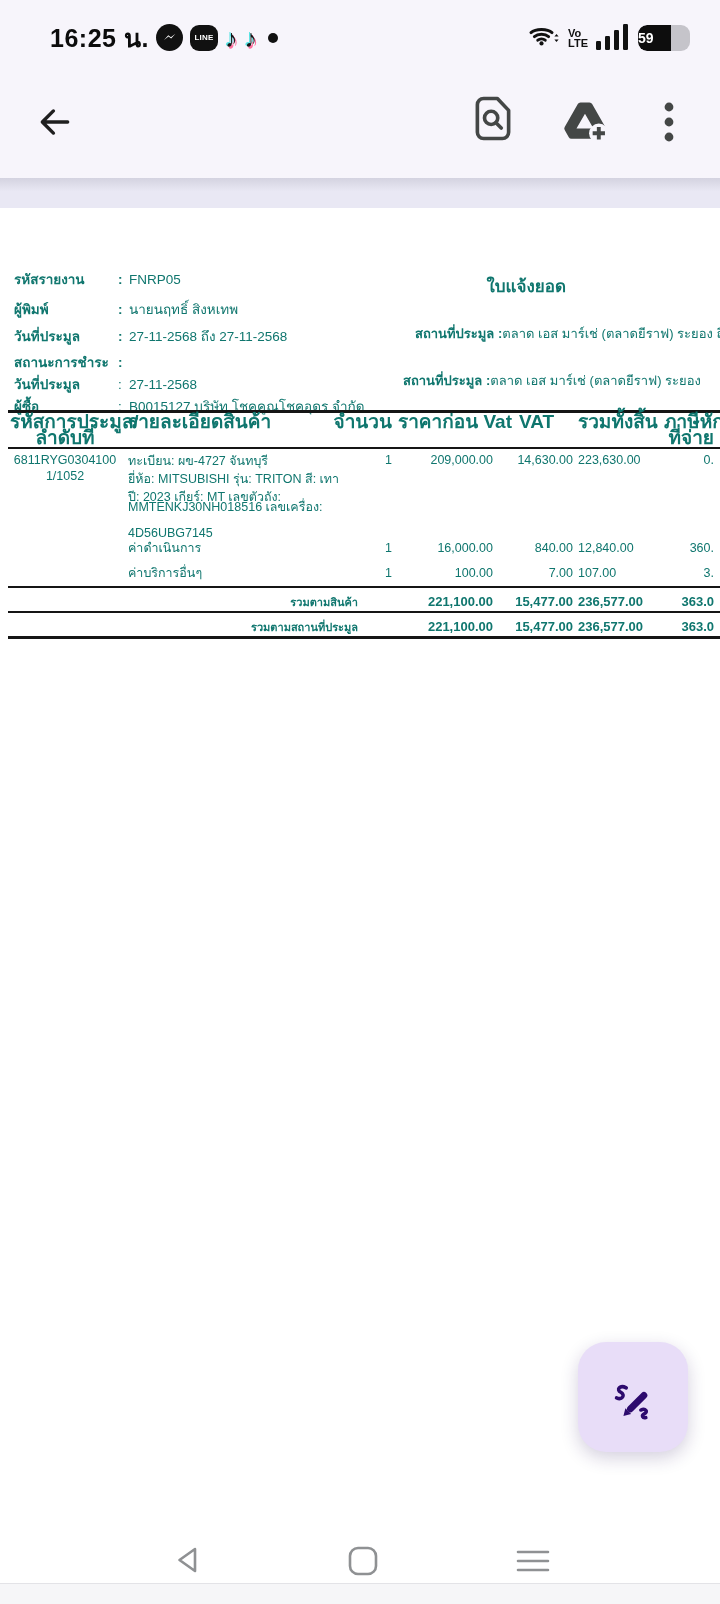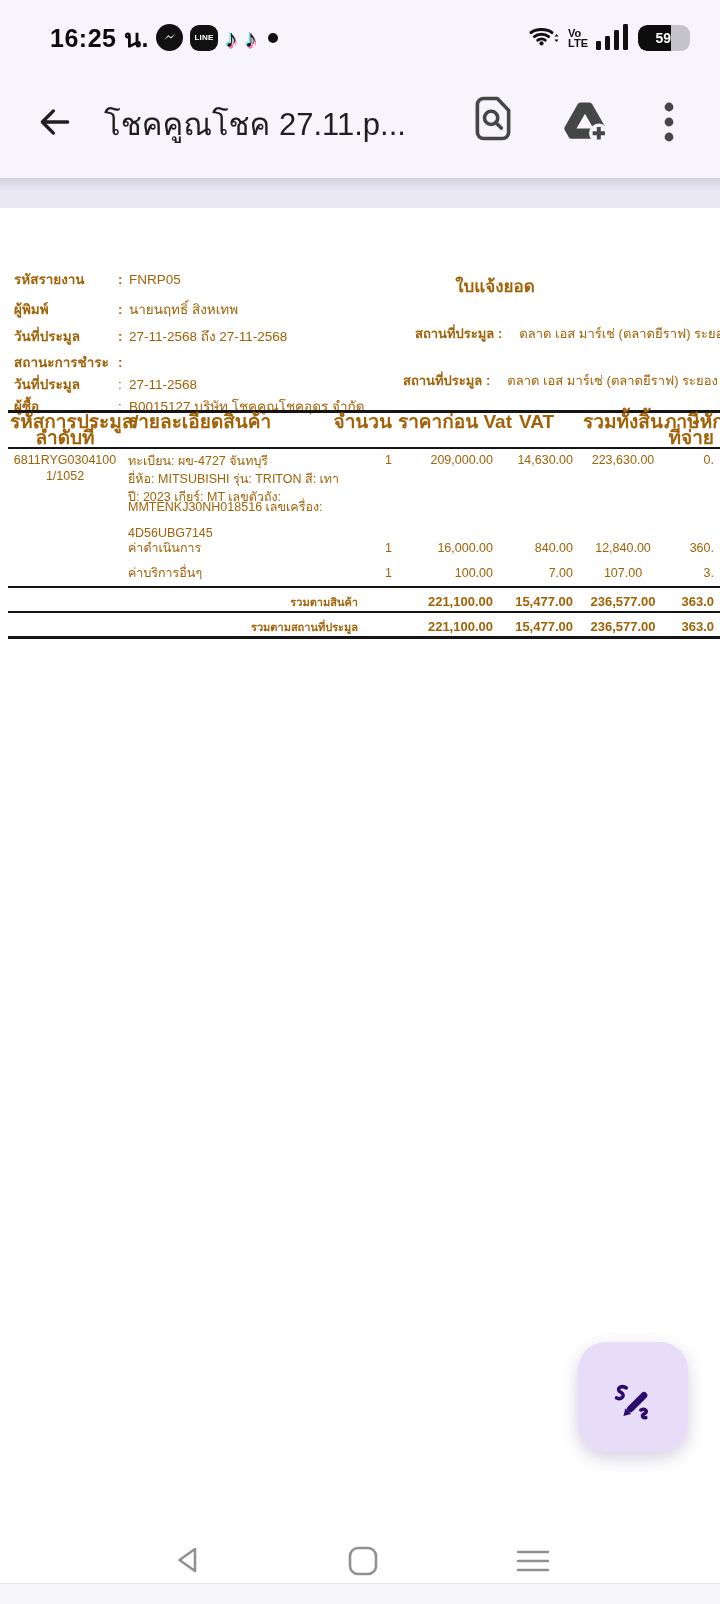--- a/index.html
+++ b/index.html
@@ -21,56 +21,56 @@
                  display:flex; align-items:center; justify-content:center; }
   .line-txt { color:#fff; font-size:8px; font-weight:bold; letter-spacing:.2px; }
   .tiktok { font-size:25px; line-height:30px; color:#161616;
             text-shadow:-1.5px -1.5px 0 #59e3e3, 1.5px 1.5px 0 #ff6f9d; }
   .sb-dot { width:10px; height:10px; border-radius:50%; background:#111; margin-left:4px; }
   .volte { font-size:11px; line-height:10px; font-weight:bold; color:#111; text-align:left; }
   .battery { position:relative; width:52px; height:26px; border-radius:9px;
              background:#C5C4CA; overflow:hidden; }
   .battery-fill { position:absolute; left:0; top:0; width:33px; height:26px;
                   background:#0d0d0d; border-radius:9px 0 0 9px;
-                  display:flex; align-items:center; justify-content:flex-end; }
+                  display:flex; align-items:center; justify-content:flex-start; }
   .battery-fill span { color:#fff; font-size:14px; font-weight:bold; }
 
   
   .app-bar { position:absolute; left:0; top:75px; width:720px; height:103px; background:#F7F5FB; }
   .ab-title { position:absolute; left:104px; top:24px; font-size:31px; color:#1f1f1f;
               white-space:nowrap; }
   .ab-btn { position:absolute; background:none; border:none; cursor:pointer; }
 
   
   .band { position:absolute; left:0; top:178px; width:720px; height:30px;
           background:linear-gradient(#D4D3E0, #E9E8F4 45%); }
   .page { position:absolute; left:0; top:208px; width:720px; height:1396px;
-          background:#fff; overflow:hidden; color:#a16207; }
+          background:#fff; overflow:hidden; color:#0f766e; }
 
   
   .flabel { left:14px; font-size:13.5px; font-weight:bold; line-height:16px; }
   .fcolon { left:118px; font-size:13.5px; font-weight:bold; line-height:16px; }
   .fvalue { left:129px; font-size:13.5px; line-height:16px; }
-  .doc-title { left:440px; width:110px; text-align:center; font-size:17px; font-weight:bold;font-family:Liberation Serif, serif; }
+  .doc-title { left:456px; width:110px; text-align:right; font-size:17px; font-weight:bold;font-family:Liberation Serif, serif; }
   .venue { font-size:13px; line-height:16px; }
-  .venue b { margin-right:17px; }
+  .venue b { margin-right:0; }
 
   
   .hr { position:absolute; left:8px; right:-4px; background:#151515; }
   .th { font-size:19px; font-weight:bold; line-height:16px; }
   .td { font-size:12.5px; line-height:16px; }
   .dl { font-size:12.5px; line-height:18px; }
   .c1 { left:10px;  width:110px; text-align:center; }
   .c2 { left:128px; width:218px; }
   .c2h{ left:128px; width:218px; }
   .c3 { left:330px; width:62px;  text-align:right; }
   .c4 { left:398px; width:95px;  text-align:right; }
   .c5 { left:500px; width:73px;  text-align:right; }
   .c5h{ left:500px; width:73px;  text-align:center; }
-  .c6 { left:578px; width:90px;  text-align:center; }
+  .c6 { left:578px; width:90px;  text-align:left; }
   .c7 { left:664px; width:50px;  text-align:right; }
   .tlabel { left:128px; width:230px; text-align:right; font-weight:bold; font-size:11px; line-height:16px; }
   .bold { font-weight:bold; font-size:13px; }
 
   
   .fab { position:absolute; left:578px; top:1342px; width:110px; height:110px;
          border:none; border-radius:28px; background:#E8DDF8; cursor:pointer;
          box-shadow:0 6px 18px rgba(40,20,90,.20); display:flex;
          align-items:center; justify-content:center; }
 
@@ -131,21 +131,20 @@
       </span>
     </div>
   </div>
 
   <div class="app-bar">
     <button class="ab-btn" style="left:36px; top:28px;">
       <svg width="38" height="38" viewBox="0 0 36 36" fill="none" stroke="#1f1f1f" stroke-width="3.2" stroke-linecap="round" stroke-linejoin="round">
         <path d="M30 18 H7 M16.5 7.5 L6 18 l10.5 10.5"></path>
       </svg>
     </button>
-    <div class="ab-title">โชคคูณโชค 27.11.p...</div>
     <button class="ab-btn" style="left:474px; top:21px;">
       <svg width="38" height="45" viewBox="0 0 30 36" fill="none" stroke="#444746" stroke-width="2.9" stroke-linejoin="round">
         <path d="M18.5 2 H7.5 A5 5 0 0 0 2.5 7 v22 a5 5 0 0 0 5 5 h15 a5 5 0 0 0 5-5 V11.5 Z"></path>
         <circle cx="13.5" cy="17.5" r="5.3"></circle>
         <path d="M17.4 21.4 L21.6 25.6" stroke-linecap="round"></path>
       </svg>
     </button>
     <button class="ab-btn" style="left:562px; top:26px;">
       <svg width="48" height="42" viewBox="0 0 46 41">
         <path fill="#444746" fill-rule="evenodd" d="M17.6 1.5 h8.8 a3 3 0 0 1 2.6 1.5 L41.8 25.4 a3 3 0 0 1 0 3 l-4 6.9 a3 3 0 0 1 -2.6 1.5 H8.8 a3 3 0 0 1 -2.6-1.5 l-4-6.9 a3 3 0 0 1 0-3 L15 3 a3 3 0 0 1 2.6-1.5 Z

